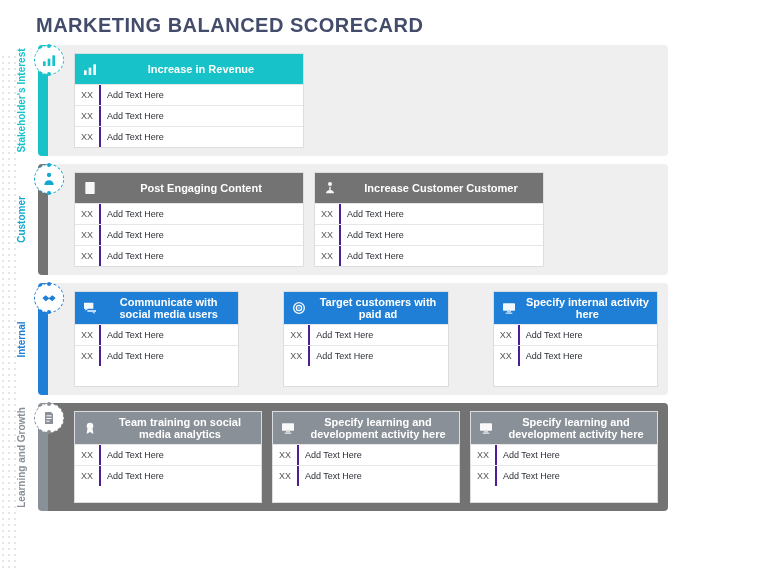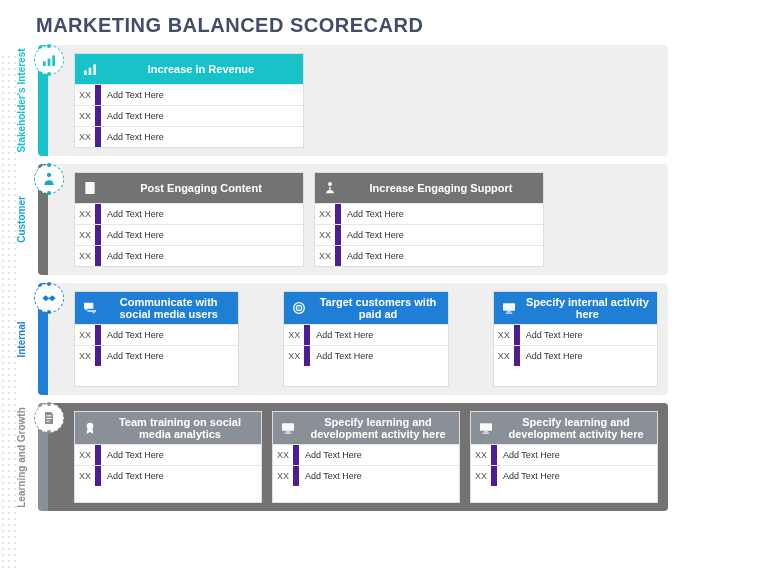--- a/index.html
+++ b/index.html
@@ -17,21 +17,21 @@
   .icon-wrap .dot2 { bottom:-2px; left:50%; transform:translateX(-50%);} 
   .icon-svg { width:16px; height:16px; }
   .bar { width: 10px; border-radius: 4px 0 0 4px; margin-left: 2px; }
   .panel { flex: 1; background: #efefef; border-radius: 0 4px 4px 0; padding: 8px 10px 8px 26px; display: flex; gap: 10px; min-height: 96px; }
 
   .card { background: #fff; border: 1px solid #dcdde1; flex: 1; max-width: 230px; display: flex; flex-direction: column; }
   .card-head { color: #fff; display: flex; align-items: center; gap: 6px; padding: 4px 6px; font-size: 11px; font-weight: 700; min-height: 30px; }
   .card-head .hi { width: 18px; display:flex; align-items:center; justify-content:center; opacity:.95; }
   .card-head .ht { flex:1; text-align:center; line-height: 1.1; }
   .card-row { display:flex; align-items:center; border-top:1px solid #e5e6ea; font-size: 9px; color:#2b2f36; }
-  .card-row .xx { width: 26px; text-align:center; padding:5px 0; border-right:6px solid #4c1d95; color:#555; }
+  .card-row .xx { width: 26px; text-align:center; padding:5px 0; border-right:2px solid #4c1d95; color:#555; }
   .card-row .txt { padding:1px 6px; }
 
   
   .c0 { color:#17c3c9; } .bg0 { background:#17c3c9; }
   .c1 { color:#12a7cf; } .bg1 { background:#737373; }
   .c2 { color:#1f7fd6; } .bg2 { background:#1f7fd6; }
   .c3 { color:#8a9097; } .bg3 { background:#8a9097; }
   .panel3 { background:#737373; }
 
   
@@ -133,21 +133,21 @@
           </div>
           <div class="card">
             <div class="card-head bg1">
               <span class="hi">
                 <svg class="icon-svg" viewBox="0 0 24 24" fill="currentColor">
                   <circle cx="12" cy="6" r="3"></circle>
                   <path d="M6 20c0-3 2.5-5 6-5s6 2 6 5z"></path>
                   <path d="M11 10h2v5h-2z"></path>
                 </svg>
               </span>
-              <span class="ht">Increase Engaging Support</span>
+              <span class="ht">Increase Customer Customer</span>
             </div>
             <div class="card-row">
               <div class="xx">XX</div>
               <div class="txt">Add Text Here</div>
             </div>
             <div class="card-row">
               <div class="xx">XX</div>
               <div class="txt">Add Text Here</div>
             </div>
             <div class="card-row">

